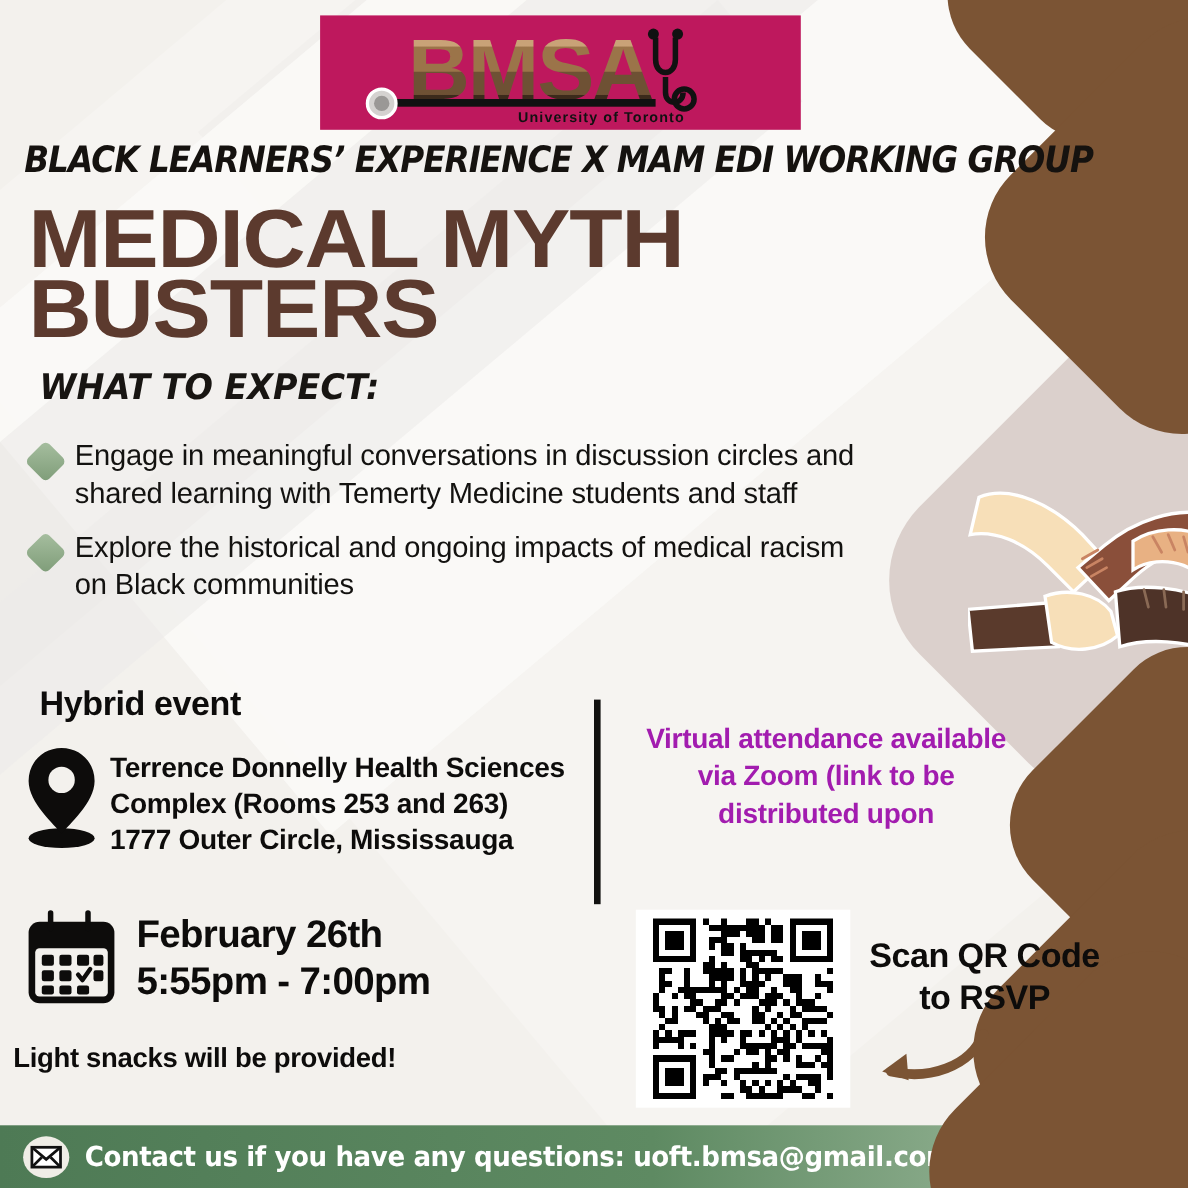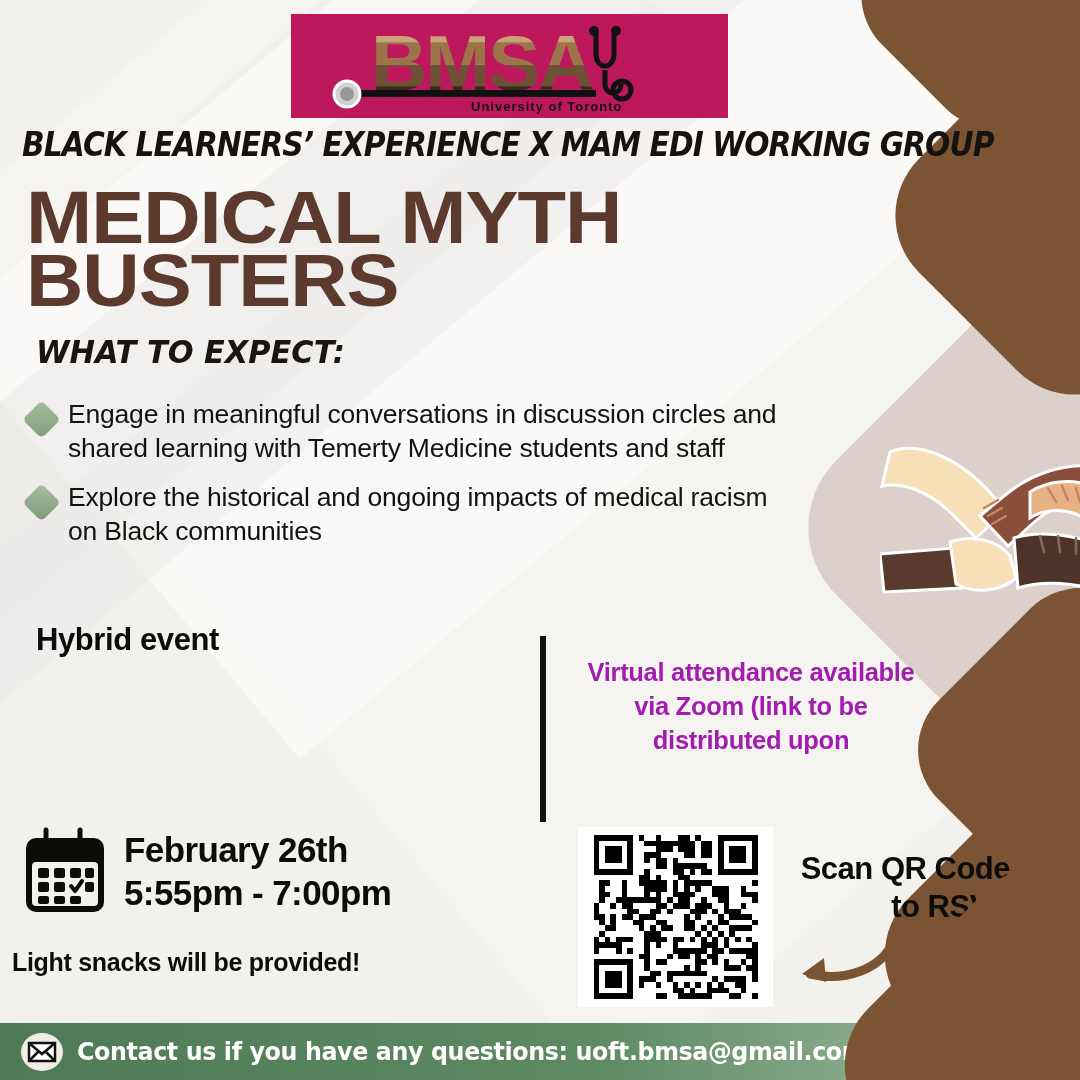--- a/index.html
+++ b/index.html
@@ -130,21 +130,21 @@
     font-size:25px;font-weight:700;color:#0D0C0B;letter-spacing:-.3px;
   }
 
   .qr-wrap{
     position:absolute;left:578px;top:827px;width:195px;height:180px;
     background:#FFFFFF;padding:8px;box-sizing:border-box;
   }
   .qr-wrap svg{display:block;width:100%;height:100%;}
 
   .scan{
-    position:absolute;left:780px;top:850px;width:230px;text-align:right;
+    position:absolute;left:780px;top:850px;width:230px;text-align:center;
     font-size:31px;line-height:1.22;font-weight:700;color:#0D0C0B;letter-spacing:-.5px;
   }
   .scan span{display:block;}
   .arrow{position:absolute;left:790px;top:930px;width:110px;height:60px;}
 
   
   .footer{
     position:absolute;left:0;bottom:0;width:1080px;height:57px;
     background:linear-gradient(90deg,#4E7A55 0%,#5E8A62 55%,#A9C2A7 100%);
     display:flex;align-items:center;
@@ -258,20 +258,32 @@
       <div class="btext" id="bullet-0"><span>Engage in meaningful conversations in </span><b>discussion circles</b><span> and </span><b>shared learning</b><span> with Temerty Medicine students and staff</span></div>
     </div>
     <div class="bullet">
       <div class="diamond"></div>
       <div class="btext" id="bullet-1"><span>Explore the </span><b>historical and ongoing impacts</b><span> of medical racism on Black communities</span></div>
     </div>
   </div>
 
   <div class="hybrid">Hybrid event</div>
 
+  <div class="loc-row">
+    <svg class="pin-ico" viewBox="0 0 72 96">
+      <ellipse cx="36" cy="86" rx="30" ry="9" fill="#0D0C0B"></ellipse>
+      <path d="M36 4 C19 4 6 17 6 34 C6 54 30 74 36 82 C42 74 66 54 66 34 C66 17 53 4 36 4 Z" fill="#0D0C0B"></path>
+      <circle cx="36" cy="33" r="12" fill="#F3F1ED"></circle>
+    </svg>
+    <div class="loc-text">
+      <span>Terrence Donnelly Health Sciences</span>
+      <span>Complex (Rooms 253 and 263)</span>
+      <span>1777 Outer Circle, Mississauga</span>
+    </div>
+  </div>
 
   <div class="vdivider"></div>
 
   <div class="virtual">
     <span>Virtual attendance available</span>
     <span>via Zoom (link to be</span>
     <span>distributed upon</span>
   </div>
 
   <div class="date-row">

